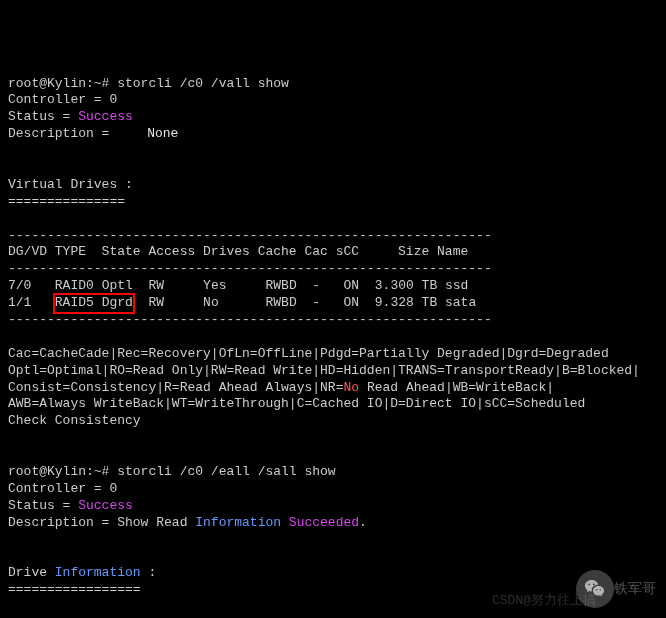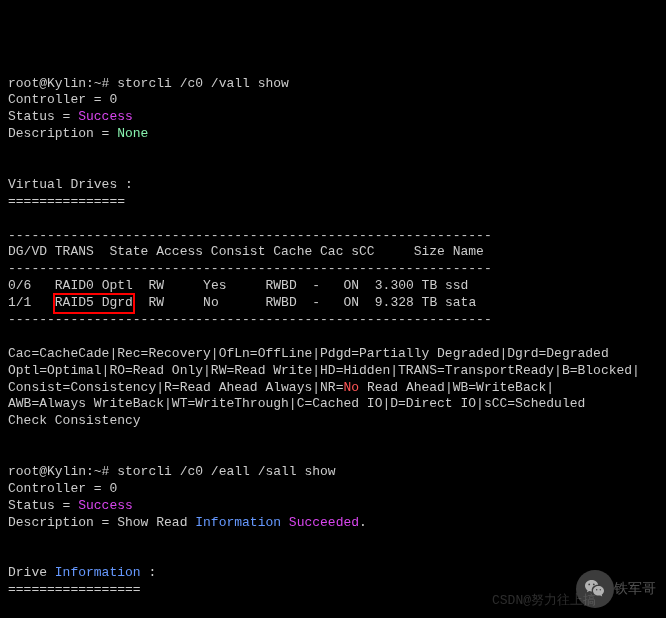--- a/index.html
+++ b/index.html
@@ -11,21 +11,21 @@
       font-size: 13px;
       line-height: 1.3;
       white-space: pre;
       position: relative;
       width: 666px;
       height: 618px;
       box-sizing: border-box;
       overflow: hidden;
     }
     .success { color: #d946ef; }
-    .none { color: #86efac; }
+    .none { color: #e5e5e5; margin-left: 30px; }
     .info { color: #6699ff; }
     .noread { color: #ff5555; }
     .highlight-box {
       display: inline-block;
       border: 2px solid #ff0000;
       padding: 0 0;
       margin: -2px -2px;
     }
     .watermark {
       position: absolute;
@@ -61,23 +61,23 @@
 <div><span>root@Kylin:~# </span><span>storcli /c0 /vall show</span>
 <span><span>Controller = </span><span>0</span></span>
 <span><span>Status = </span><span class="success">Success</span></span>
 <span><span>Description = </span><span class="none">None</span></span>
 
 
 <span>Virtual Drives :</span>
 <span>===============</span>
 
 <span>--------------------------------------------------------------</span>
-<span>DG/VD TRANS  State Access Consist Cache Cac sCC     Size Name</span>
+<span>DG/VD TYPE  State Access Drives Cache Cac sCC     Size Name</span>
 <span>--------------------------------------------------------------</span>
-<span><span>0/6</span>   <span>RAID0</span> <span>Optl</span>  <span>RW</span>     <span>Yes</span>     <span>RWBD</span>  <span>-</span>   <span>ON</span>  <span>3.300 TB</span> <span>ssd</span></span>
+<span><span>7/0</span>   <span>RAID0</span> <span>Optl</span>  <span>RW</span>     <span>Yes</span>     <span>RWBD</span>  <span>-</span>   <span>ON</span>  <span>3.300 TB</span> <span>ssd</span></span>
 <span><span>1/1</span>   <span class="highlight-box"><span>RAID5</span> <span>Dgrd</span></span>  <span>RW</span>     <span>No</span>      <span>RWBD</span>  <span>-</span>   <span>ON</span>  <span>9.328 TB</span> <span>sata</span></span>
 <span>--------------------------------------------------------------</span>
 
 <span>Cac=CacheCade|Rec=Recovery|OfLn=OffLine|Pdgd=Partially Degraded|Dgrd=Degraded</span>
 <span>Optl=Optimal|RO=Read Only|RW=Read Write|HD=Hidden|TRANS=TransportReady|B=Blocked|</span>
 <span><span>Consist=Consistency|R=Read Ahead Always|NR=</span><span class="noread">No</span><span> Read Ahead|WB=WriteBack|</span></span>
 <span>AWB=Always WriteBack|WT=WriteThrough|C=Cached IO|D=Direct IO|sCC=Scheduled</span>
 <span>Check Consistency</span>
 
 

